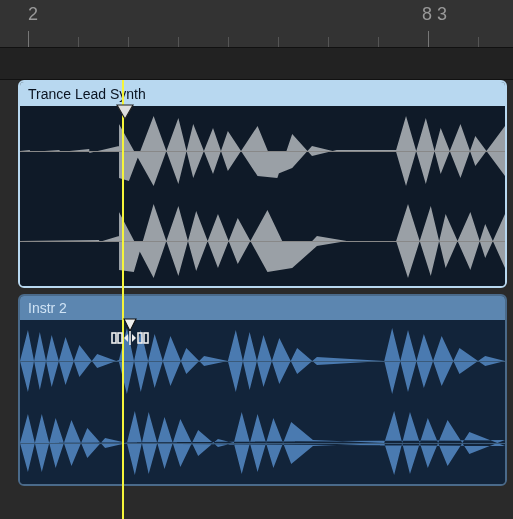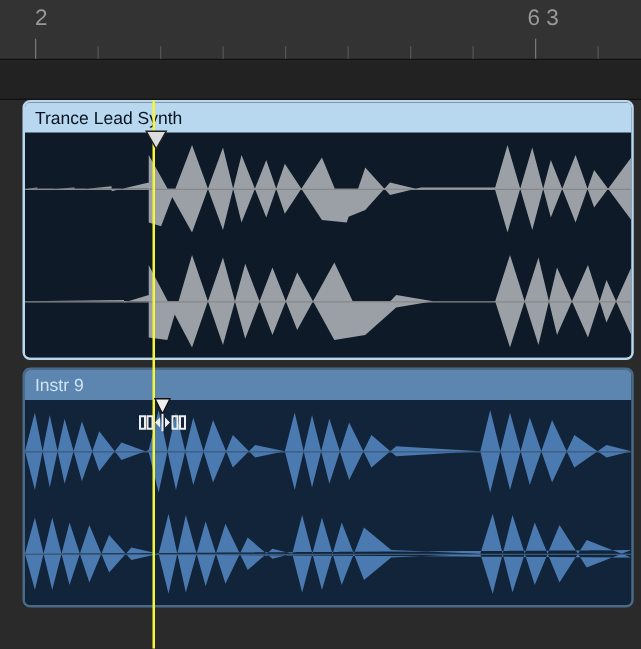--- a/index.html
+++ b/index.html
@@ -106,21 +106,21 @@
     z-index: 55;
     pointer-events: auto;
   }
   .flex-marker svg { display: block; }
 </style>
 </head>
 <body>
 
 <div class="ruler">
   <span class="bar-label" style="left:28px">2</span>
-  <span class="bar-label" style="left:422px">6 3</span>
+  <span class="bar-label" style="left:422px">8 3</span>
   <div class="tick major" style="left:28px"></div>
   <div class="tick" style="left:78px"></div>
   <div class="tick" style="left:128px"></div>
   <div class="tick" style="left:178px"></div>
   <div class="tick" style="left:228px"></div>
   <div class="tick" style="left:278px"></div>
   <div class="tick" style="left:328px"></div>
   <div class="tick" style="left:378px"></div>
   <div class="tick major" style="left:428px"></div>
   <div class="tick" style="left:478px"></div>
@@ -153,21 +153,21 @@
       <div class="flex-marker" style="left:96px; top:-2px;">
         <svg width="18" height="16" viewBox="0 0 18 16">
           <path d="M1 1 L17 1 L9 15 Z" fill="#ddd" stroke="#222" stroke-width="1.2"></path>
         </svg>
       </div>
     </div>
   </div>
 
   <div class="region normal">
     <div class="header">
-      <span>Instr 9</span>
+      <span>Instr 2</span>
     </div>
     <div class="body">
       <div class="wave-row top">
         <div class="midline"></div>
         <svg class="wave" viewBox="0 0 490 82" preserveAspectRatio="none">
           <path d="M0,41 L8,10 L20,70 L32,15 L46,65 L60,25 L78,48 L100,40 L108,8 L122,72 L136,14 L152,66 L168,28 L186,46 L210,41 L218,10 L232,70 L246,15 L262,64 L280,28 L300,45 L368,41 L376,8 L392,72 L408,14 L426,66 L444,28 L470,46 L490,41 Z
                  M0,41 L8,72 L20,12 L32,67 L46,17 L60,57 L78,34 L100,42 L108,74 L122,10 L136,68 L152,16 L168,54 L186,36 L210,41 L218,72 L232,12 L246,67 L262,18 L280,54 L300,37 L368,41 L376,74 L392,10 L408,68 L426,16 L444,54 L470,36 L490,41 Z"></path>
         </svg>
       </div>
       <div class="wave-row bot">

